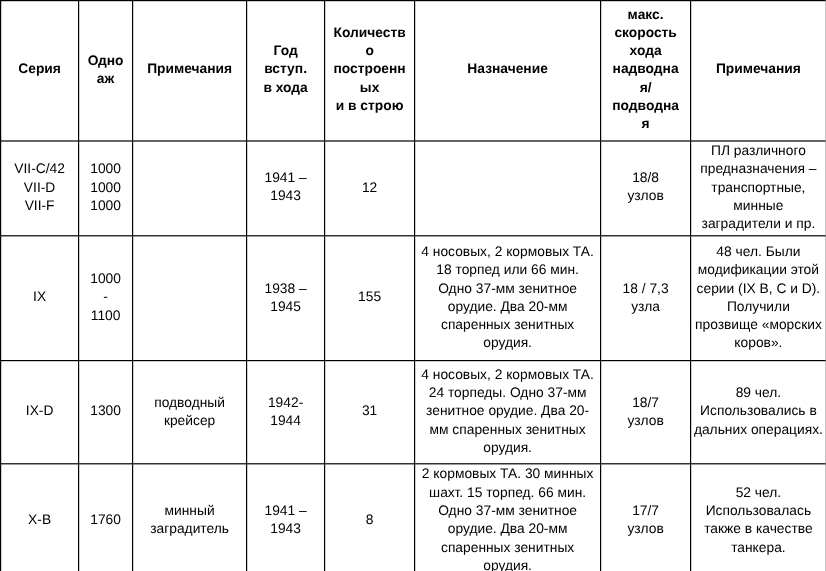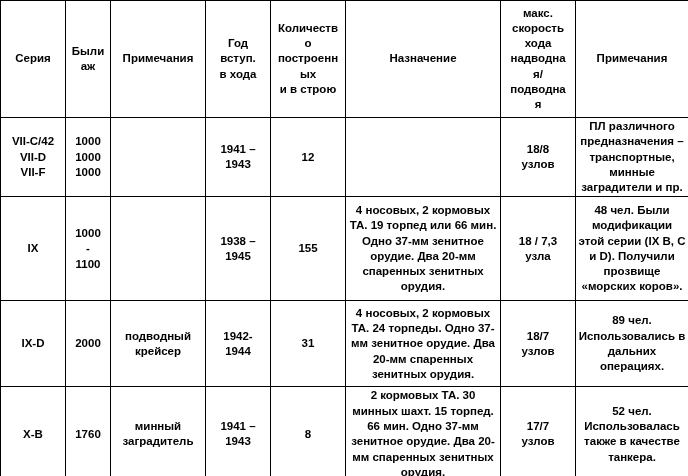--- a/index.html
+++ b/index.html
@@ -36,21 +36,21 @@
     word-wrap: break-word;
     overflow-wrap: break-word;
     white-space: pre-line;
   }
   table.spec-table thead th {
     font-weight: bold;
     font-size: 11.5px;
     height: 117px;
   }
   table.spec-table tbody td {
-    font-weight: bold;
+    font-weight: normal;
     font-size: 11.5px;
   }
   
   col.c-series      { width: 65px; }
   col.c-tonnage     { width: 45px; }
   col.c-purpose     { width: 95px; }
   col.c-year        { width: 65px; }
   col.c-count       { width: 75px; }
   col.c-armament    { width: 155px; }
   col.c-speed       { width: 75px; }
@@ -72,21 +72,21 @@
         <col class="c-purpose">
         <col class="c-year">
       <col class="c-count">
         <col class="c-armament">
         <col class="c-speed">
         <col class="c-notes">
     </colgroup>
     <thead>
       <tr>
         <th>Серия</th>
-        <th>Были
+        <th>Одно
 аж</th>
         <th>Примечания</th>
         <th>Год
 вступ.
 в хода</th>
         <th>Количеств
 о
 построенн
 ых
 и в строю</th>
@@ -120,28 +120,28 @@
       </tr>
       <tr class="row-ix">
         <td>IX</td>
         <td>1000
 -
 1100</td>
         <td></td>
         <td>1938 –
 1945</td>
         <td>155</td>
-        <td>4 носовых, 2 кормовых ТА. 19 торпед или 66 мин. Одно 37-мм зенитное орудие. Два 20-мм спаренных зенитных орудия.</td>
+        <td>4 носовых, 2 кормовых ТА. 18 торпед или 66 мин. Одно 37-мм зенитное орудие. Два 20-мм спаренных зенитных орудия.</td>
         <td>18 / 7,3
 узла</td>
         <td>48 чел.    Были модификации этой серии (IX B, C и D). Получили прозвище «морских коров».</td>
       </tr>
       <tr class="row-ixd">
         <td>IX-D</td>
-        <td>2000</td>
+        <td>1300</td>
         <td>подводный
 крейсер</td>
         <td>1942-
 1944</td>
         <td>31</td>
         <td>4 носовых, 2 кормовых ТА. 24 торпеды. Одно 37-мм зенитное орудие. Два 20-мм спаренных зенитных орудия.</td>
         <td>18/7
 узлов</td>
         <td>89 чел. Использовались в дальних операциях.</td>
       </tr>

